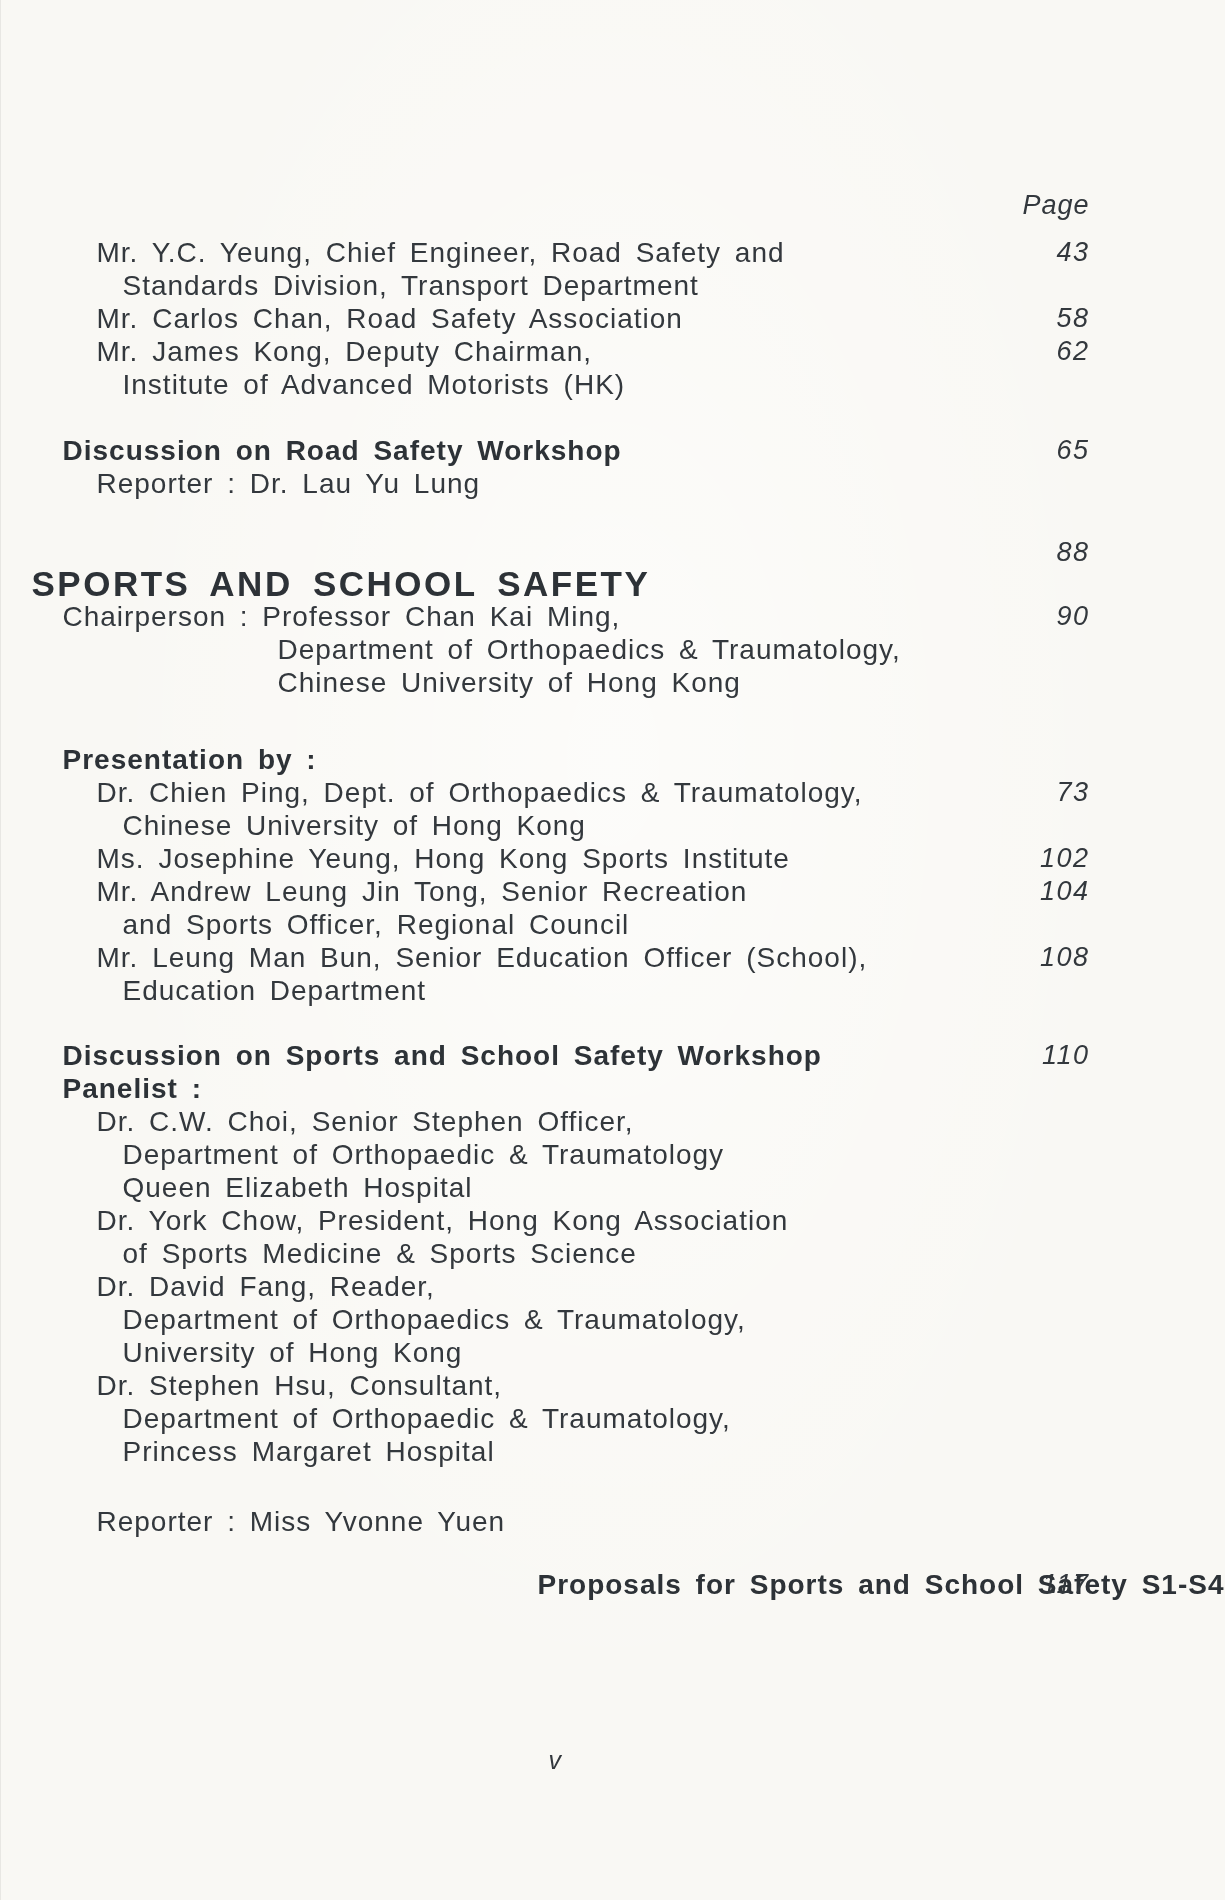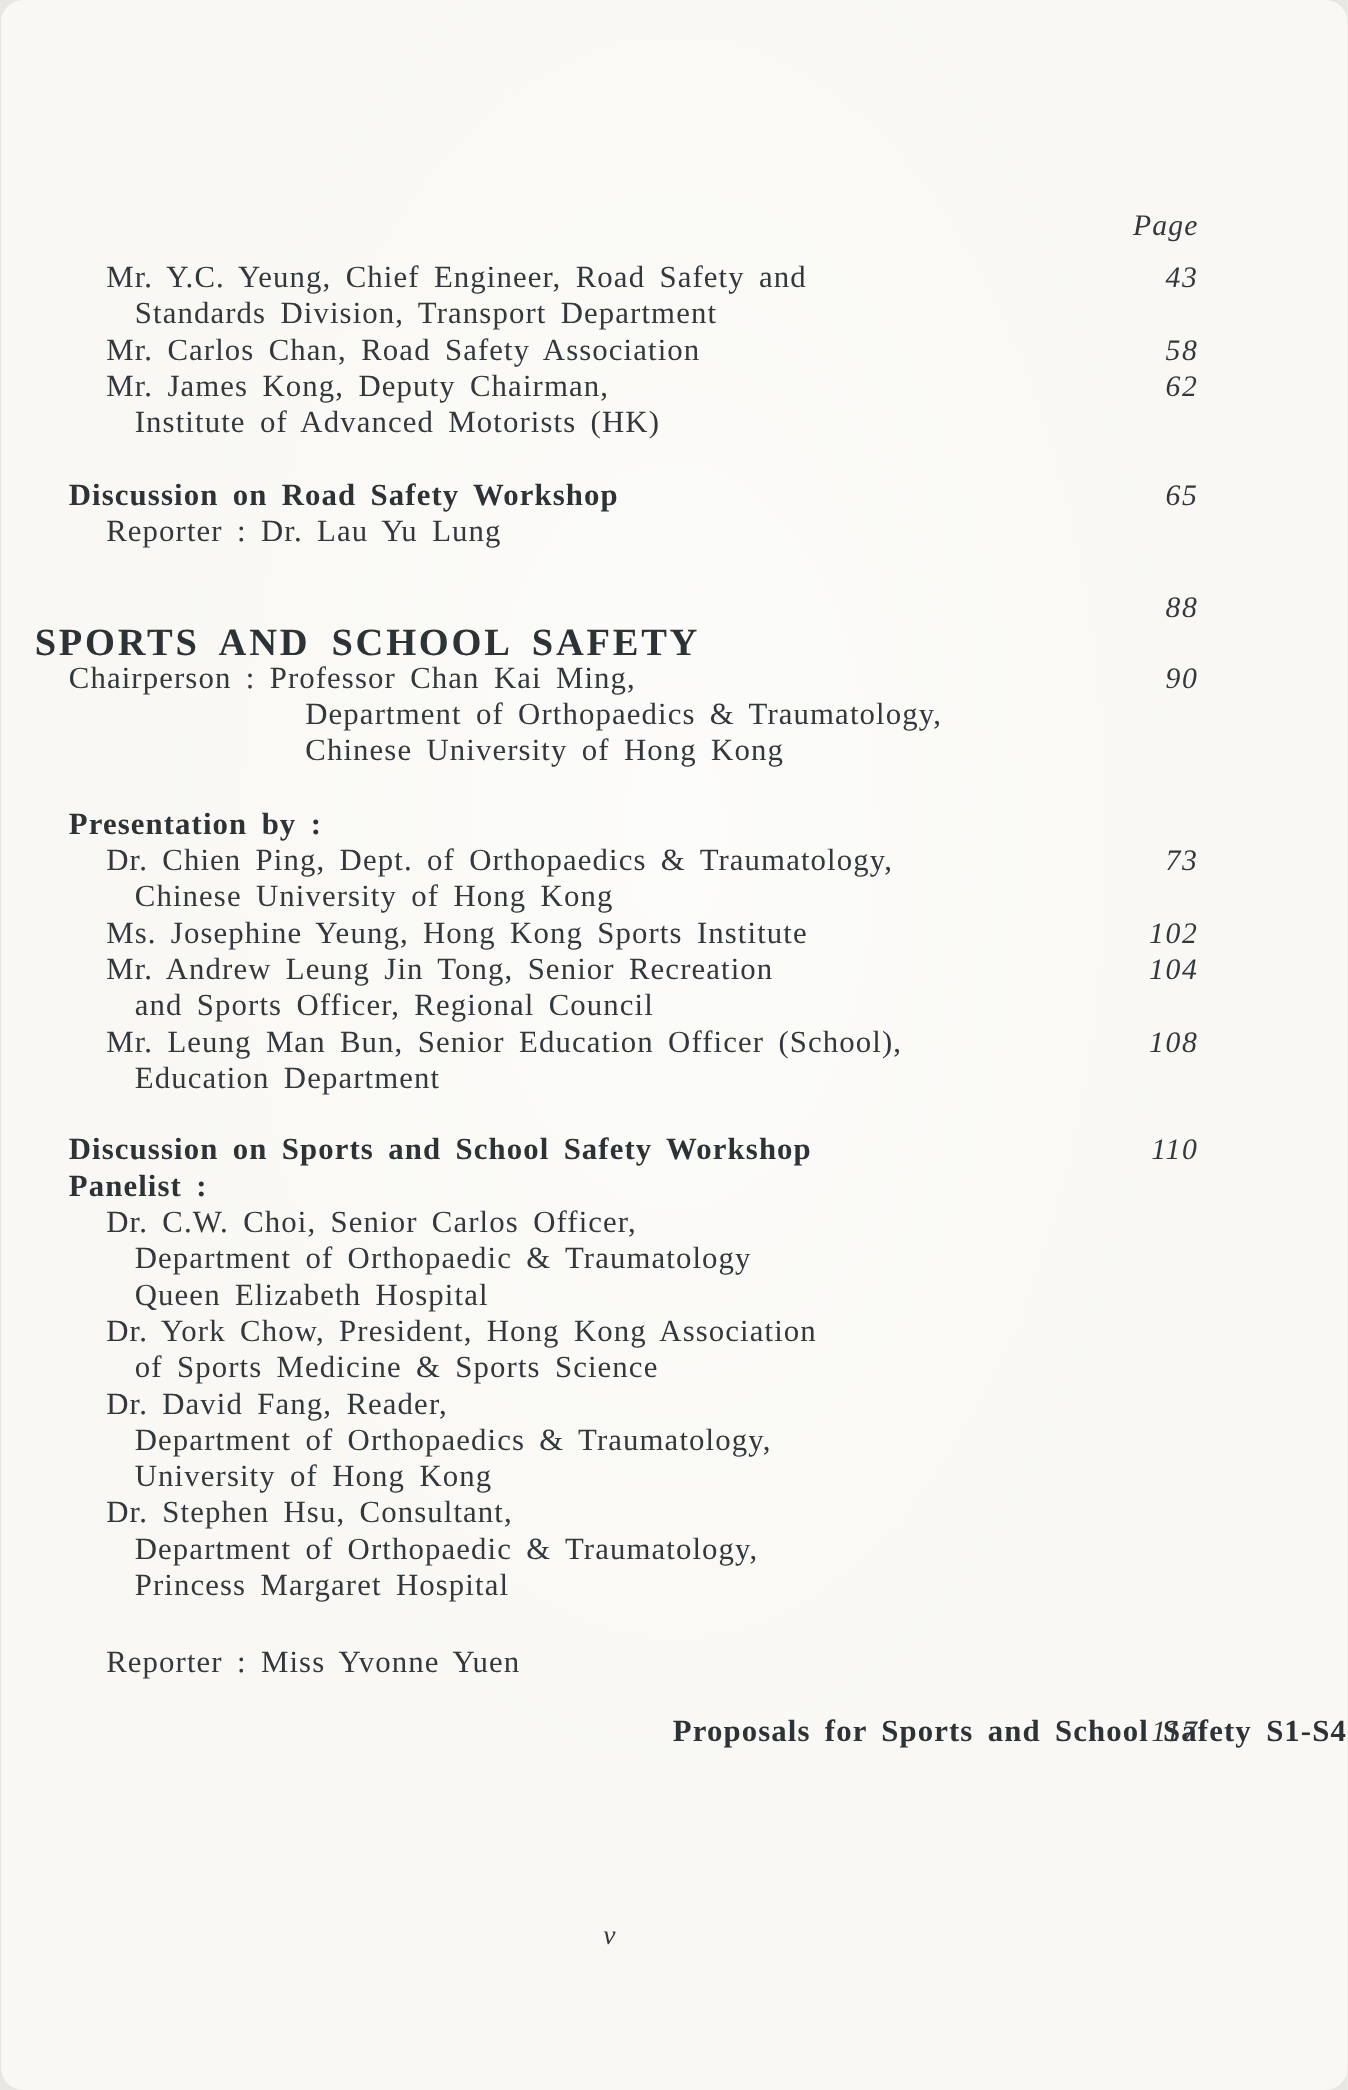--- a/index.html
+++ b/index.html
@@ -8,23 +8,22 @@
     --ink-bold:#2d3237;
   }
   html,body{margin:0;padding:0;background:#e8e7e3;}
   .page{
     position:relative;
     width:1224px;height:1900px;
     margin:0 auto;
     background:var(--paper);
     background-image:radial-gradient(ellipse at 50% 40%, rgba(255,255,255,.55) 0%, rgba(255,255,255,0) 60%);
     overflow:hidden;
-    font-family:Liberation Serif, serif;
+    font-family:Liberation Sans, sans-serif;
     color:var(--ink);
-    border-radius:20px;
   }
   .page-label{
     position:absolute;top:190px;right:135px;
     font-style:italic;font-size:27px;letter-spacing:1px;
   }
   .toc{position:absolute;top:236px;left:0;right:0;}
   .line{
     position:relative;
     line-height:33px;
     font-size:28px;
@@ -61,31 +60,31 @@
       <div class="line ind-2"><span>Mr. Carlos Chan, Road Safety Association</span><span class="pg">58</span></div>
       <div class="line ind-2"><span>Mr. James Kong, Deputy Chairman,</span><span class="pg">62</span></div>
       <div class="line ind-3"><span>Institute of Advanced Motorists (HK)</span></div>
       <div class="line ind-1 bold" style="margin-top: 33px;"><span>Discussion on Road Safety Workshop</span><span class="pg">65</span></div>
       <div class="line ind-2"><span>Reporter : Dr. Lau Yu Lung</span></div>
       <div class="line ind-1 bold" style="margin-top: 36px;"><span class="pg">88</span></div>
       <div class="line ind-0 bold" style="margin-top: 67px;"><span>SPORTS AND SCHOOL SAFETY</span></div>
       <div class="line ind-1"><span>Chairperson : Professor Chan Kai Ming,</span><span class="pg">90</span></div>
       <div class="line ind-4"><span>Department of Orthopaedics &amp; Traumatology,</span></div>
       <div class="line ind-4"><span>Chinese University of Hong Kong</span></div>
-      <div class="line ind-1 bold" style="margin-top: 34px;"><span>Presentation by :</span></div>
+      <div class="line ind-1 bold" style="margin-top: 44px;"><span>Presentation by :</span></div>
       <div class="line ind-2"><span>Dr. Chien Ping, Dept. of Orthopaedics &amp; Traumatology,</span><span class="pg">73</span></div>
       <div class="line ind-3"><span>Chinese University of Hong Kong</span></div>
       <div class="line ind-2"><span>Ms. Josephine Yeung, Hong Kong Sports Institute</span><span class="pg">102</span></div>
       <div class="line ind-2"><span>Mr. Andrew Leung Jin Tong, Senior Recreation</span><span class="pg">104</span></div>
       <div class="line ind-3"><span>and Sports Officer, Regional Council</span></div>
       <div class="line ind-2"><span>Mr. Leung Man Bun, Senior Education Officer (School),</span><span class="pg">108</span></div>
       <div class="line ind-3"><span>Education Department</span></div>
       <div class="line ind-1 bold" style="margin-top: 32px;"><span>Discussion on Sports and School Safety Workshop</span><span class="pg">110</span></div>
       <div class="line ind-1 bold"><span>Panelist :</span></div>
-      <div class="line ind-2"><span>Dr. C.W. Choi, Senior Carlos Officer,</span></div>
+      <div class="line ind-2"><span>Dr. C.W. Choi, Senior Stephen Officer,</span></div>
       <div class="line ind-3"><span>Department of Orthopaedic &amp; Traumatology</span></div>
       <div class="line ind-3"><span>Queen Elizabeth Hospital</span></div>
       <div class="line ind-2"><span>Dr. York Chow, President, Hong Kong Association</span></div>
       <div class="line ind-3"><span>of Sports Medicine &amp; Sports Science</span></div>
       <div class="line ind-2"><span>Dr. David Fang, Reader,</span></div>
       <div class="line ind-3"><span>Department of Orthopaedics &amp; Traumatology,</span></div>
       <div class="line ind-3"><span>University of Hong Kong</span></div>
       <div class="line ind-2"><span>Dr. Stephen Hsu, Consultant,</span></div>
       <div class="line ind-3"><span>Department of Orthopaedic &amp; Traumatology,</span></div>
       <div class="line ind-3"><span>Princess Margaret Hospital</span></div>

